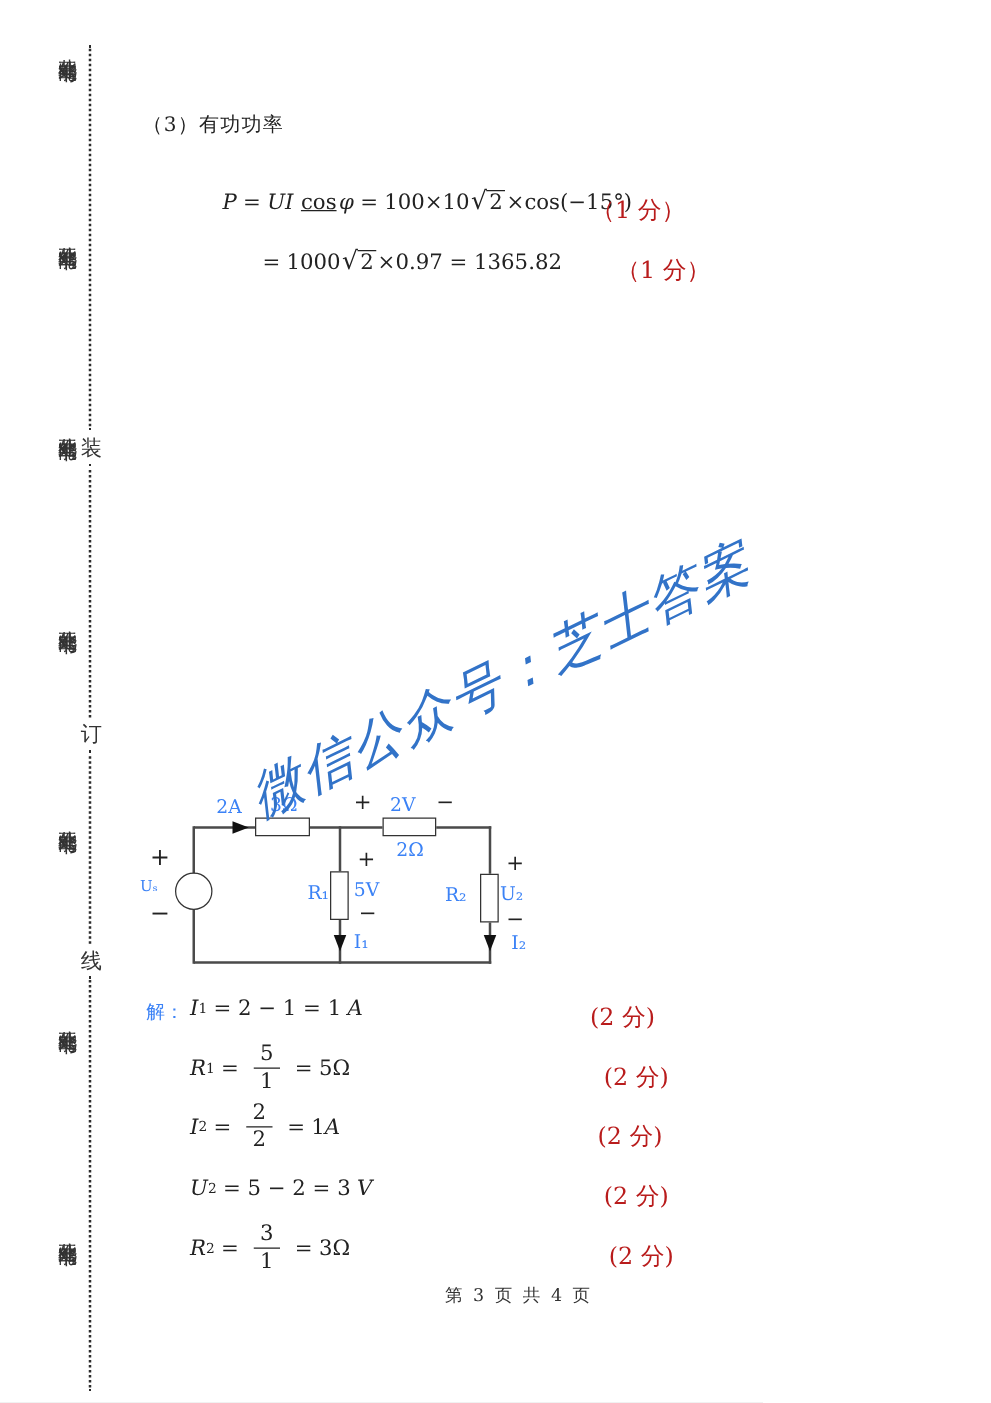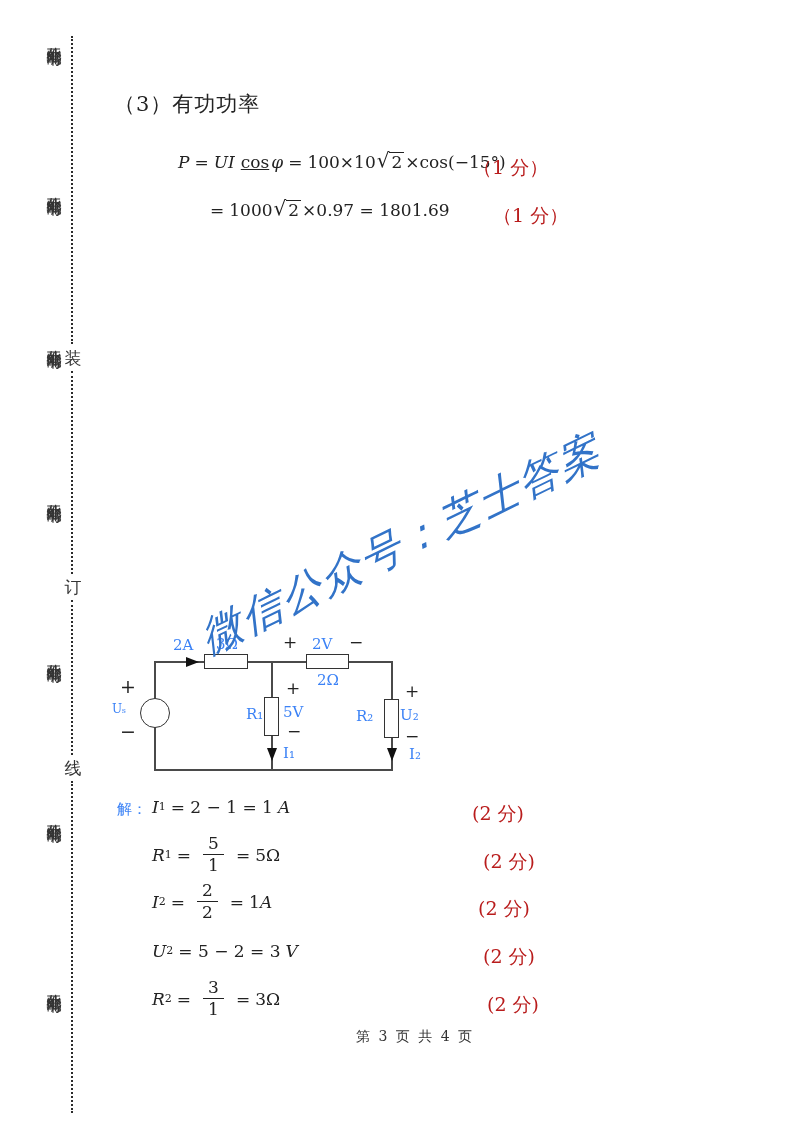--- a/index.html
+++ b/index.html
@@ -4,21 +4,21 @@
 <style>
   html,body{margin:0;padding:0;background:#e8e8e8;}
   #page{position:relative;width:793px;height:1122px;background:#ffffff;margin:0 auto;
         overflow:hidden;font-family:"DejaVu Serif","Liberation Serif",serif;color:#222;}
   
   .nowrite{position:absolute;left:44px;writing-mode:vertical-rl;text-orientation:upright;
            font-size:15px;letter-spacing:1px;color:#333;}
   .dotline{position:absolute;left:71px;width:0;border-left:2px dotted #2b2b2b;}
   .bindchar{position:absolute;left:63px;width:20px;text-align:center;font-size:17px;color:#333;}
   
-  .h3{position:absolute;left:114px;top:90px;font-size:21px;letter-spacing:1px;text-align:center;}
+  .h3{position:absolute;left:114px;top:90px;font-size:16px;letter-spacing:1px;text-align:center;}
   .q-head{position:absolute;left:102px;top:566px;font-size:15.5px;font-weight:700;
           font-family:"DejaVu Sans","Liberation Sans",sans-serif;color:#111;white-space:nowrap;}
   .q-head .qnum{margin-right:10px;}
   .q-blank{display:inline-block;width:72px;}
   .footer{position:absolute;left:356px;top:1028px;font-size:14px;letter-spacing:2px;color:#333;}
   
   .math{position:absolute;font-size:17px;white-space:nowrap;display:flex;align-items:center;}
   .math i{font-style:italic;font-family:"DejaVu Serif",serif;}
   .math .op{margin:0 5px;}
   .math .fn{margin-left:6px;margin-right:2px;text-decoration:underline;}
@@ -87,21 +87,21 @@
   </div>
   <div class="score" style="left:473px;top:155px">（1 分）</div>
 
   <div class="math" style="left:205px;top:200px">
     <span class="op">=</span>
     <span>1000</span>
     <span class="rad">
       <span class="rad-sym">√</span>
       <span class="rad-val">2</span>
     </span>
-    <span>×0.97 = 1801.69</span>
+    <span>×0.97 = 1365.82</span>
   </div>
   <div class="score" style="left:493px;top:203px">（1 分）</div>
 
 
   <div>
 
     <div class="wire-h" style="left:155px;top:661px;width:238px"></div>
     <div class="wire-h" style="left:155px;top:769px;width:238px"></div>
     <div class="wire-v" style="left:154px;top:661px;height:110px"></div>
     <div class="wire-v" style="left:271px;top:661px;height:110px"></div>

